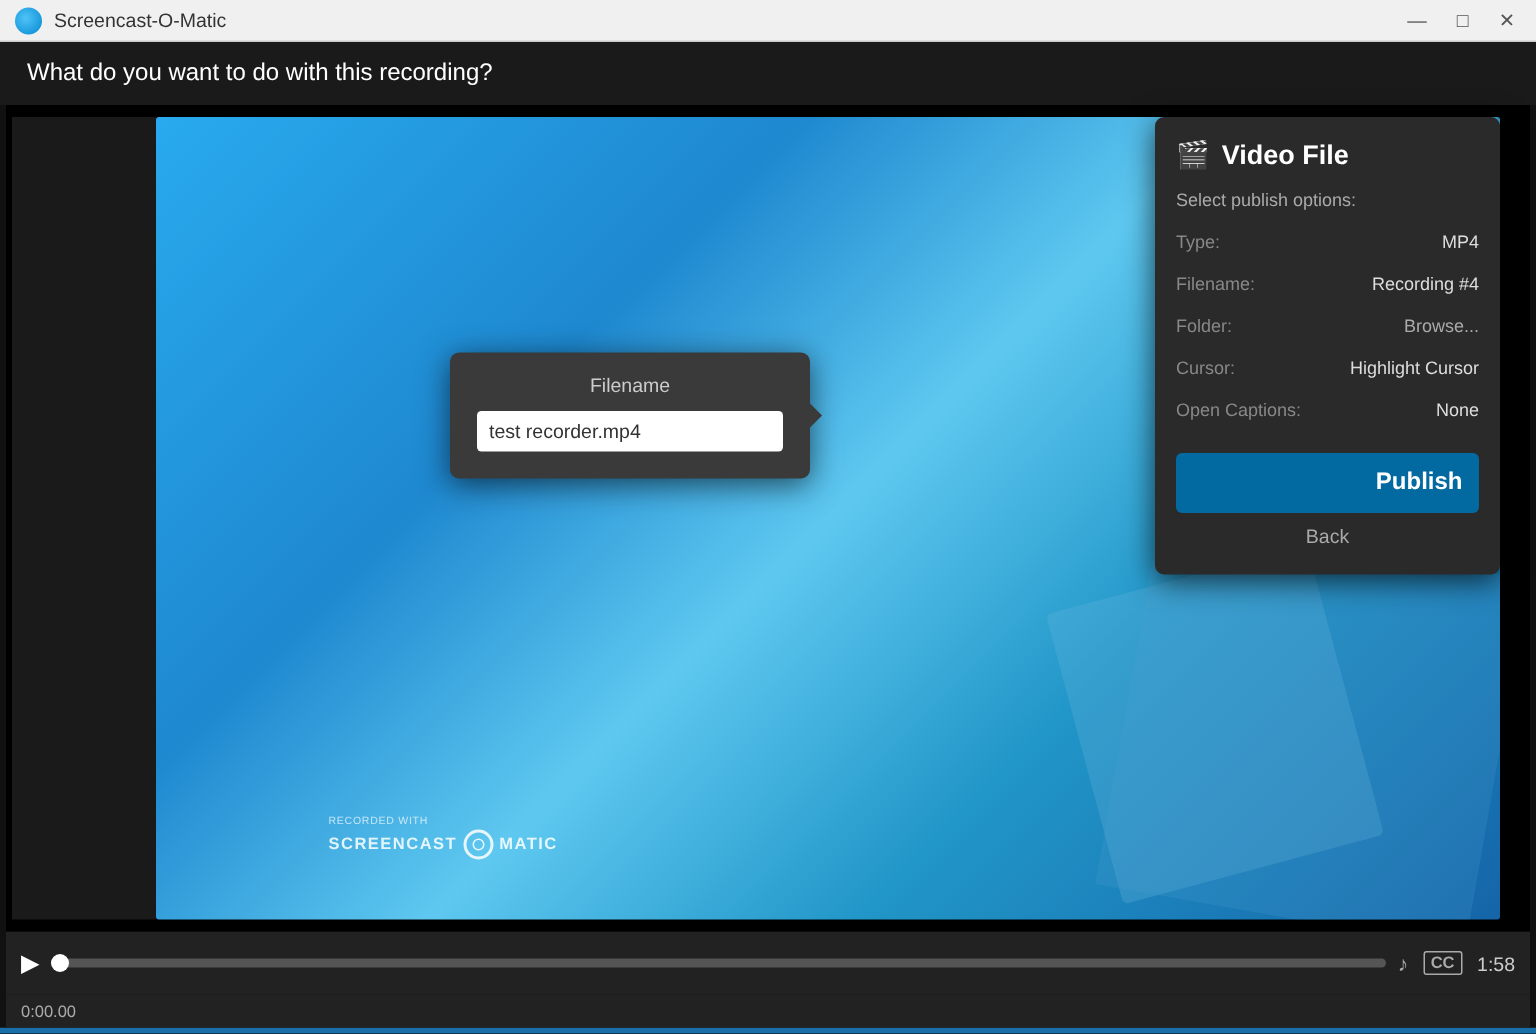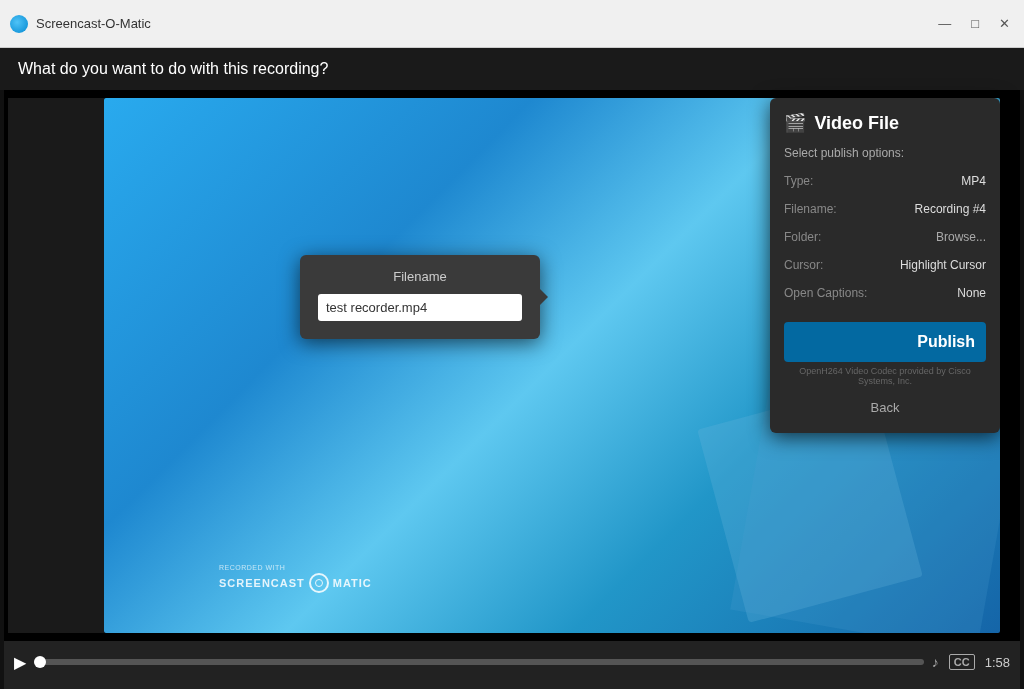--- a/index.html
+++ b/index.html
@@ -8,21 +8,21 @@
       height: 689px;
       background: #1a6fa8;
       font-family: Arial, sans-serif;
       overflow: hidden;
       position: relative;
     }
 
     
     .title-bar {
       background: #f0f0f0;
-      height: 48px;
+      height: 28px;
       display: flex;
       align-items: center;
       padding: 0 10px;
       border-bottom: 1px solid #ccc;
       position: relative;
     }
     .title-bar-icon {
       width: 18px;
       height: 18px;
       border-radius: 50%;
@@ -412,21 +412,20 @@
         <div class="panel-row">
           <span class="panel-label">Cursor:</span>
           <span class="panel-value">Highlight Cursor</span>
         </div>
         <div class="panel-row">
           <span class="panel-label">Open Captions:</span>
           <span class="panel-value">None</span>
         </div>
 
         <button class="publish-btn">Publish</button>
-        <div class="codec-text">OpenH264 Video Codec provided by Cisco Systems, Inc.</div>
         <button class="back-btn">Back</button>
       </div>
     </div>
 
     <div class="video-controls">
       <button class="play-btn">
         <span>▶</span>
       </button>
       <div class="progress-bar">
         <div class="progress-handle"></div>

